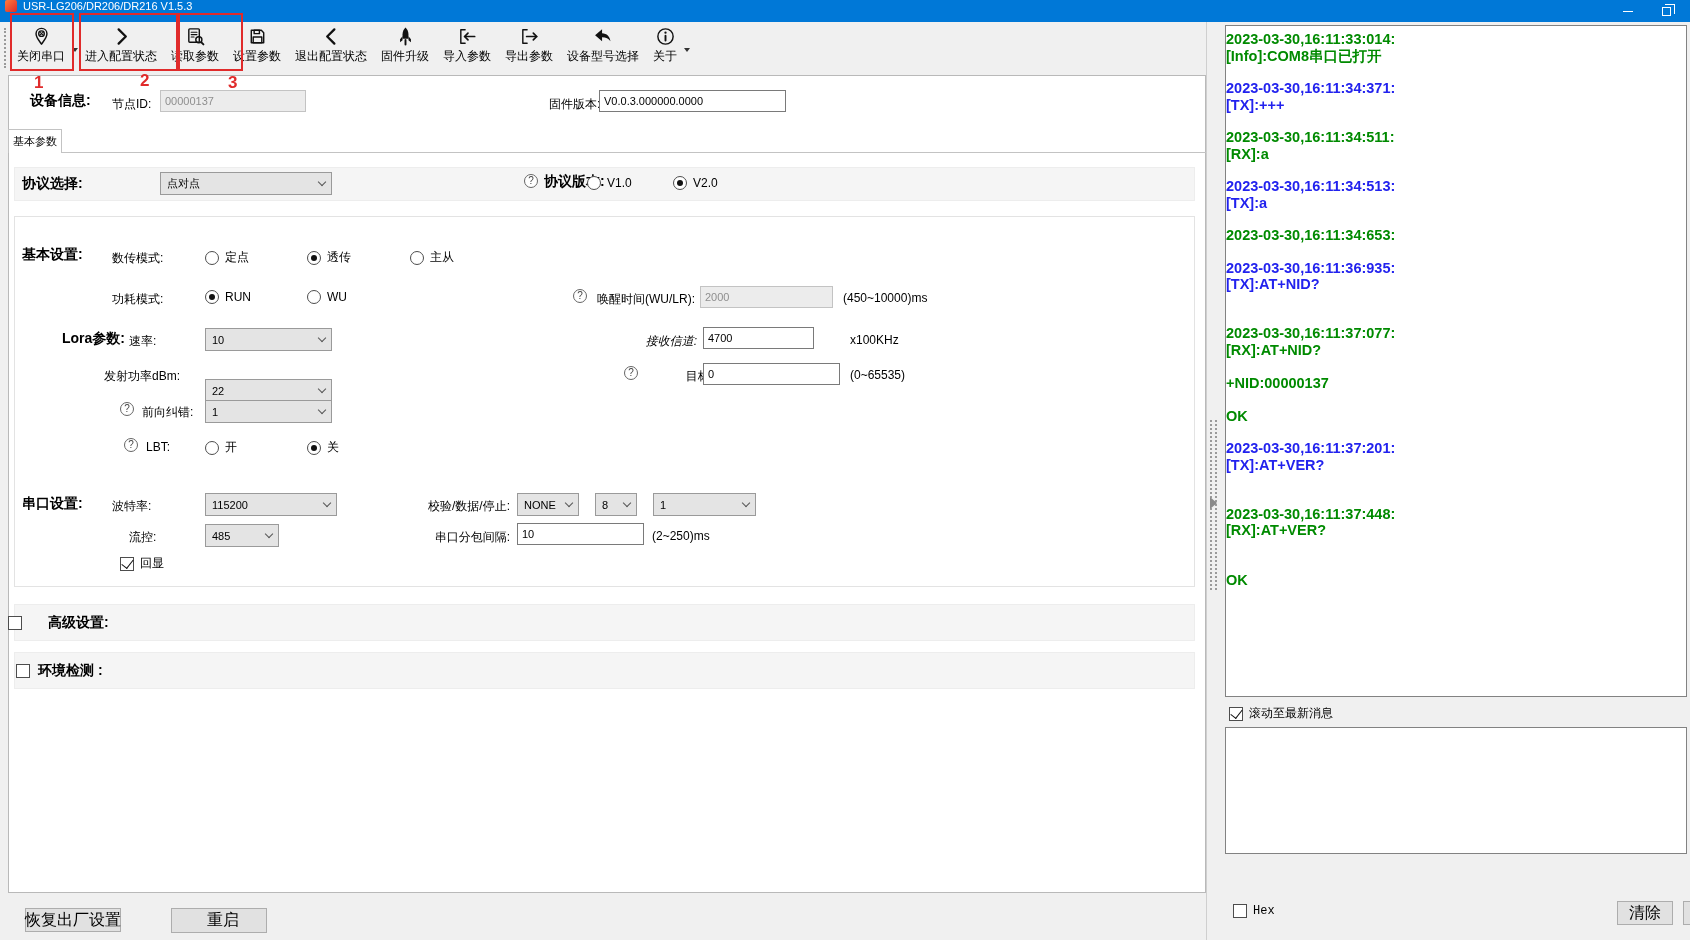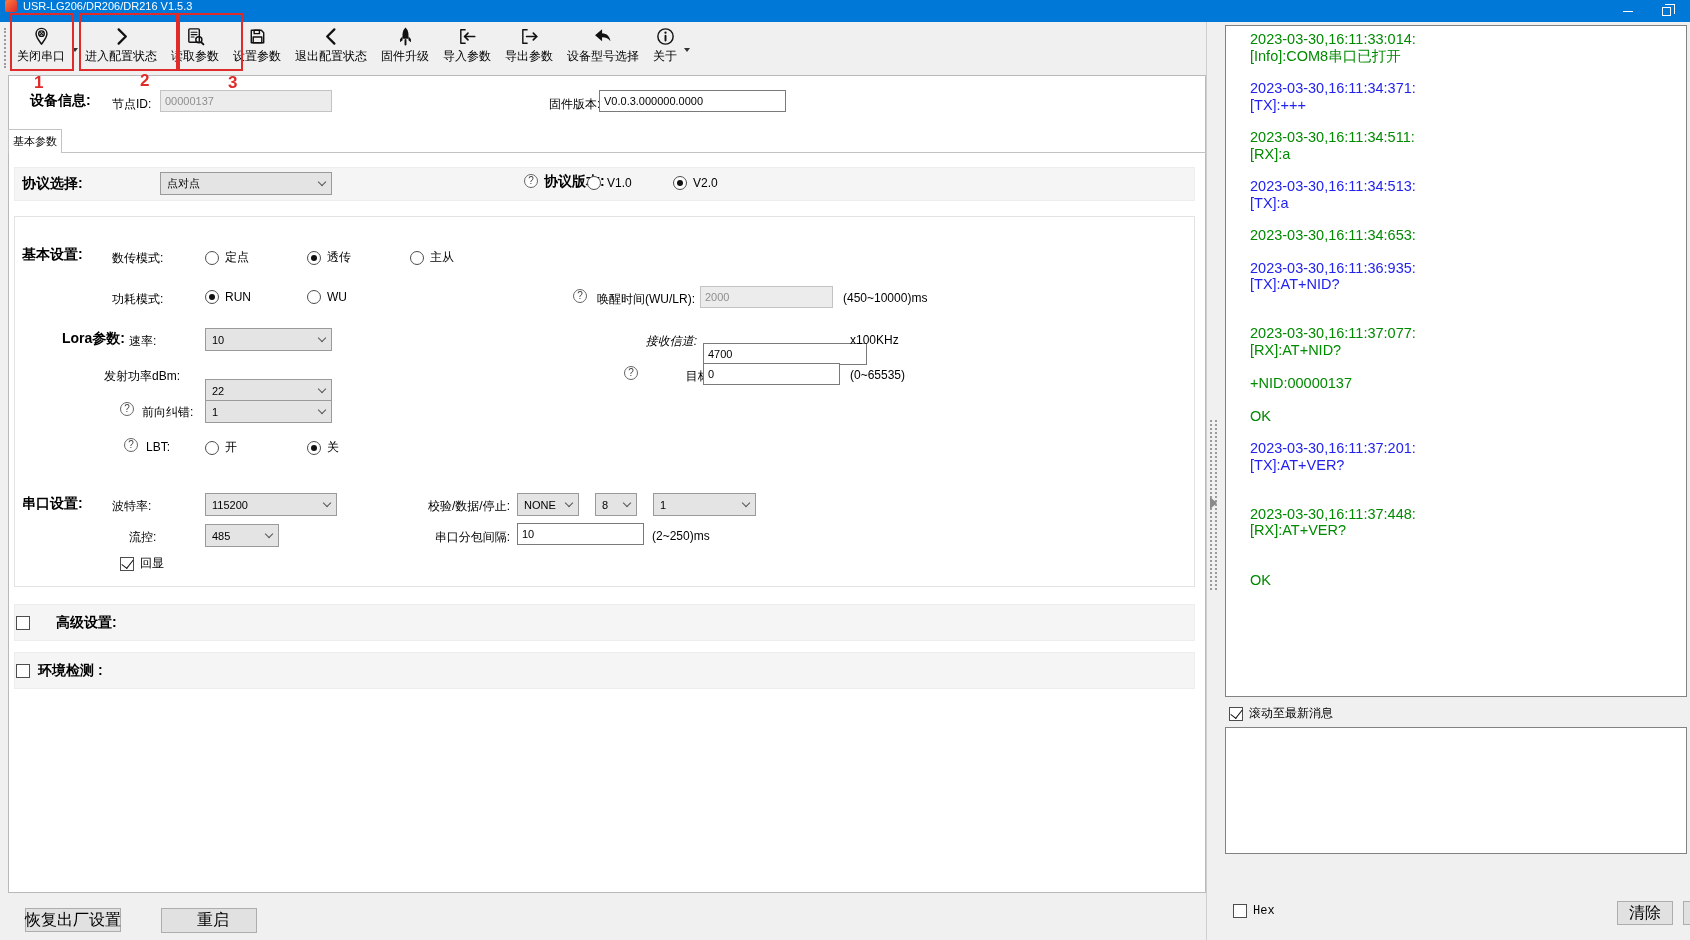--- a/index.html
+++ b/index.html
@@ -95,22 +95,22 @@
   .splitter .dots { position:absolute; left:3px; top:398px; height:170px; width:2px;
     border-left:2px dotted #9a9a9a; }
   .splitter .dots2 { left:8px; }
   .splitter .arrow { position:absolute; left:3px; top:475px; width:0; height:0;
     border-top:6px solid transparent; border-bottom:6px solid transparent;
     border-left:7px solid #8a8a8a; }
 
   
   .rpanel { position:absolute; left:1219px; top:22px; width:471px; height:918px; background:#f0f0f0; }
   .logbox { position:absolute; left:1225px; top:25px; width:462px; height:672px;
-    background:#fff; border:1px solid #828282; padding:5px 24px; overflow:hidden;
-    font-weight:normal; font-size:14.5px; line-height:16.5px; }
+    background:#fff; border:1px solid #828282; padding:5px 0; overflow:hidden;
+    font-weight:bold; font-size:14.5px; line-height:16.5px; }
   .log-entry { margin-bottom:16px; white-space:pre-wrap; }
   .log-entry.green { color:var(--log_green,#008a00); }
   .log-entry.blue  { color:var(--log_blue,#2020ee); }
   .sendbox { position:absolute; left:1225px; top:727px; width:462px; height:127px;
     background:#fff; border:1px solid #828282; font-family:inherit; font-size:12px; padding:4px; resize:none; }
   .hexlbl { font-family:"Liberation Mono","DejaVu Sans Mono",monospace; font-size:12px; }
 </style>
 </head>
 <body>
 
@@ -230,21 +230,21 @@
 <div class="ann-box" style="left:79px;top:13px;width:99px;height:58px;"></div>
 <div class="ann-box" style="left:178px;top:13px;width:65px;height:58px;"></div>
 <div class="ann-num" style="left:34px;top:73px;">1</div>
 <div class="ann-num" style="left:140px;top:71px;">2</div>
 <div class="ann-num" style="left:228px;top:73px;">3</div>
 
 <div class="frame"></div>
 
 <span class="abs sec" style="left:30px;top:92px;">设备信息:</span>
 <span class="abs lbl" style="left:112px;top:96px;">节点ID:</span>
-<input class="tinput disabled" style="left: 160px; top: 90px; width: 172px;" readonly="" value="00000137">
+<input class="tinput disabled" style="left: 160px; top: 90px; width: 146px;" readonly="" value="00000137">
 <span class="abs lbl" style="left:549px;top:96px;">固件版本:</span>
 <input class="tinput" style="left: 599px; top: 90px; width: 187px;" value="V0.0.3.000000.0000">
 
 <div class="tabline"></div>
 <div class="tab">
     <span>基本参数</span>
   </div>
 
 <div class="graybar" style="top:167px;height:34px;"></div>
 <span class="abs sec" style="left:22px;top:175px;">协议选择:</span>
@@ -294,21 +294,21 @@
 <input class="tinput disabled" style="left: 700px; top: 286px; width: 133px;" readonly="" value="2000">
 <span class="abs lbl" style="left:843px;top:291px;">(450~10000)ms</span>
 
 <span class="abs sec" style="left:22px;top:330px;padding-left:40px;">Lora参数:</span>
 <span class="abs lbl" style="left:129px;top:333px;">速率:</span>
 <div class="dd" style="left:205px;top:328px;width:127px;">
     <span>10</span>
     <i class="chev"></i>
   </div>
 <span class="rlabel" style="left:600px;top:333px;width:97px;font-style:italic;">接收信道:</span>
-<input class="tinput" style="left: 703px; top: 327px; width: 164px; margin-top: 16px;" value="4700">
+<input class="tinput" style="left: 703px; top: 327px; width: 111px;" value="4700">
 <span class="abs lbl" style="left:850px;top:333px;">x100KHz</span>
 
 <span class="abs lbl" style="left:104px;top:368px;">发射功率dBm:</span>
 <div class="dd" style="left:205px;top:364px;width:127px;margin-top:15px;">
     <span>22</span>
     <i class="chev"></i>
   </div>
 <span class="help" style="left:624px;top:366px;">?</span>
 <span class="rlabel" style="left:643px;top:368px;width:54px;margin-left:40px;">目标地址:</span>
 <input class="tinput" style="left: 703px; top: 363px; width: 137px;" value="0">
@@ -360,33 +360,33 @@
 <span class="rlabel" style="left:410px;top:529px;width:100px;">串口分包间隔:</span>
 <input class="tinput" style="left: 517px; top: 523px; width: 127px;" value="10">
 <span class="abs lbl" style="left:652px;top:529px;">(2~250)ms</span>
 
 <label class="cbrow" style="left:120px;top:555px;">
     <span class="cb on"></span>
     <span>回显</span>
   </label>
 
 <div class="graybar" style="top:604px;height:37px;"></div>
-<label class="cbrow" style="left:16px;top:614px;gap:24px;">
+<label class="cbrow" style="left:8px;top:614px;gap:24px;">
     <span class="cb"></span>
     <span class="sec" style="margin-left:2px;">高级设置:</span>
   </label>
 
 <div class="graybar" style="top:652px;height:37px;"></div>
 <label class="cbrow" style="left:16px;top:662px;">
     <span class="cb"></span>
     <span class="sec" style="margin-left:2px;">环境检测 :</span>
   </label>
 
 <button class="btn" style="left:25px;top:908px;width:96px;height:24px;">恢复出厂设置</button>
-<button class="btn" style="left:161px;top:908px;width:96px;height:25px;padding-left:8px;">重启</button>
+<button class="btn" style="left:171px;top:908px;width:96px;height:25px;padding-left:8px;">重启</button>
 
 <div class="splitter">
   <span class="dots"></span>
   <span class="dots dots2"></span>
   <span class="arrow"></span>
 </div>
 
 <div class="rpanel"></div>
 <div class="logbox" id="log-box">
     <div class="log-entry green"><div>2023-03-30,16:11:33:014:</div><div>[Info]:COM8串口已打开</div></div>

